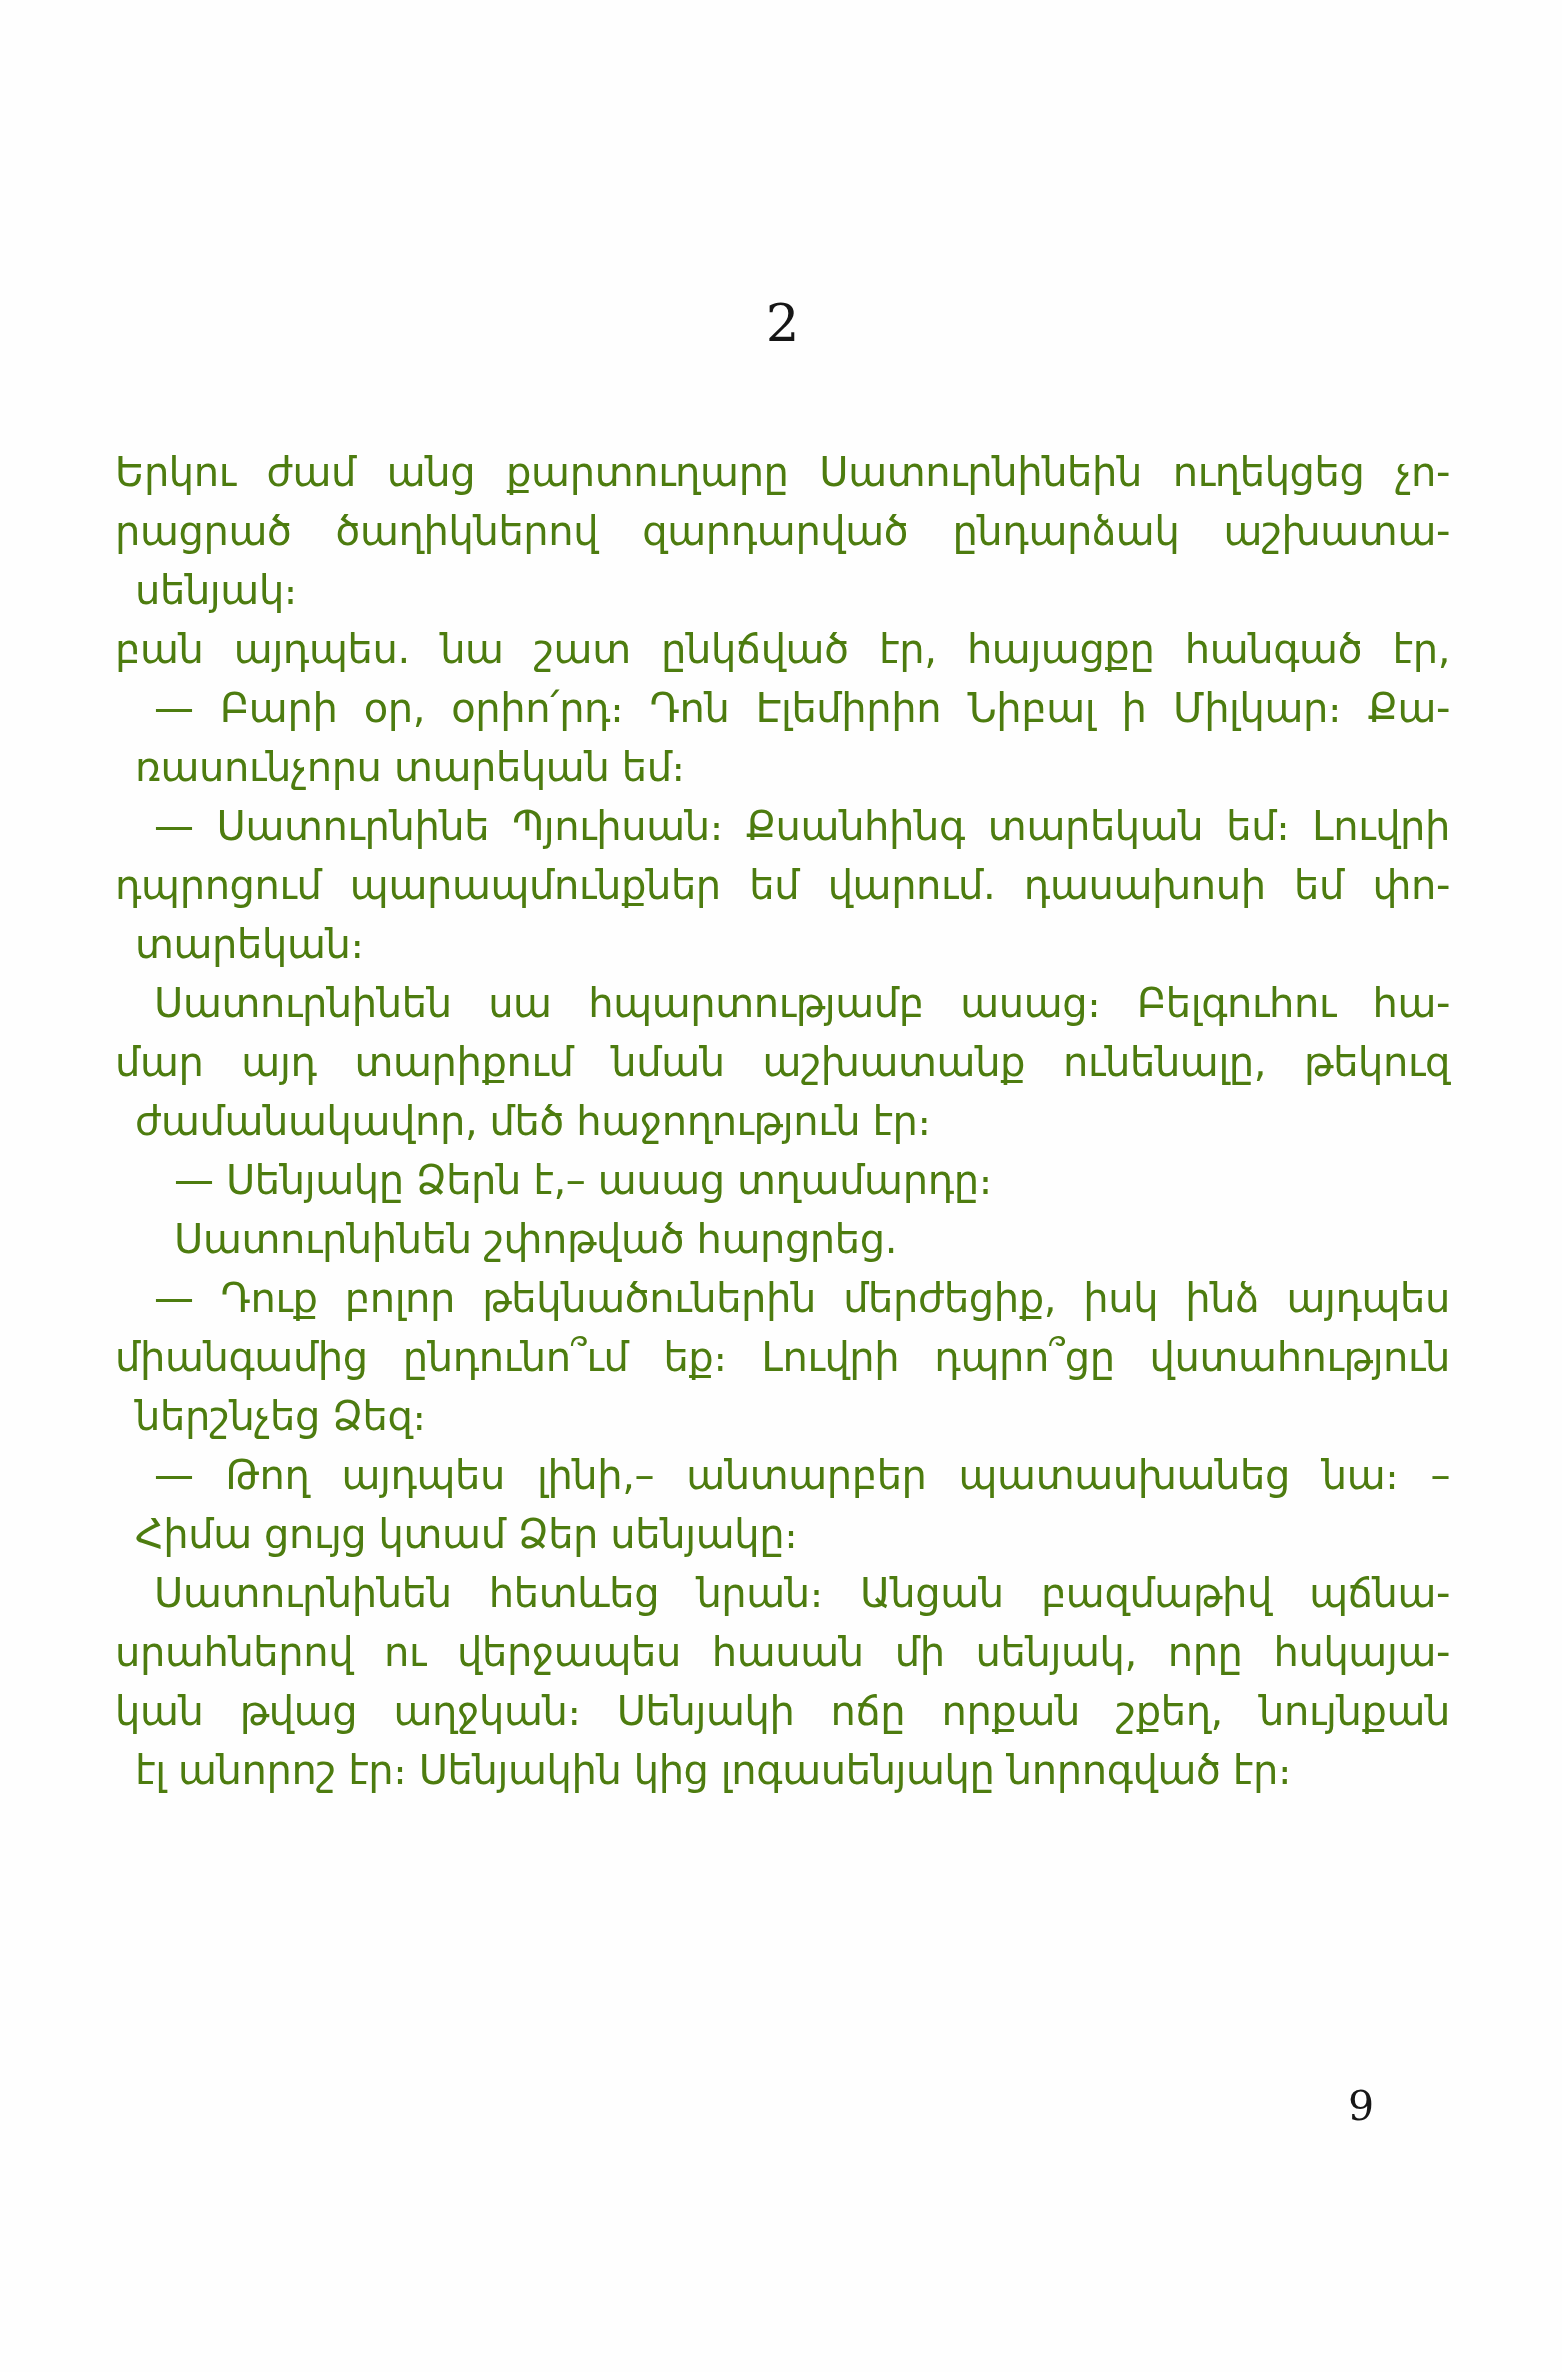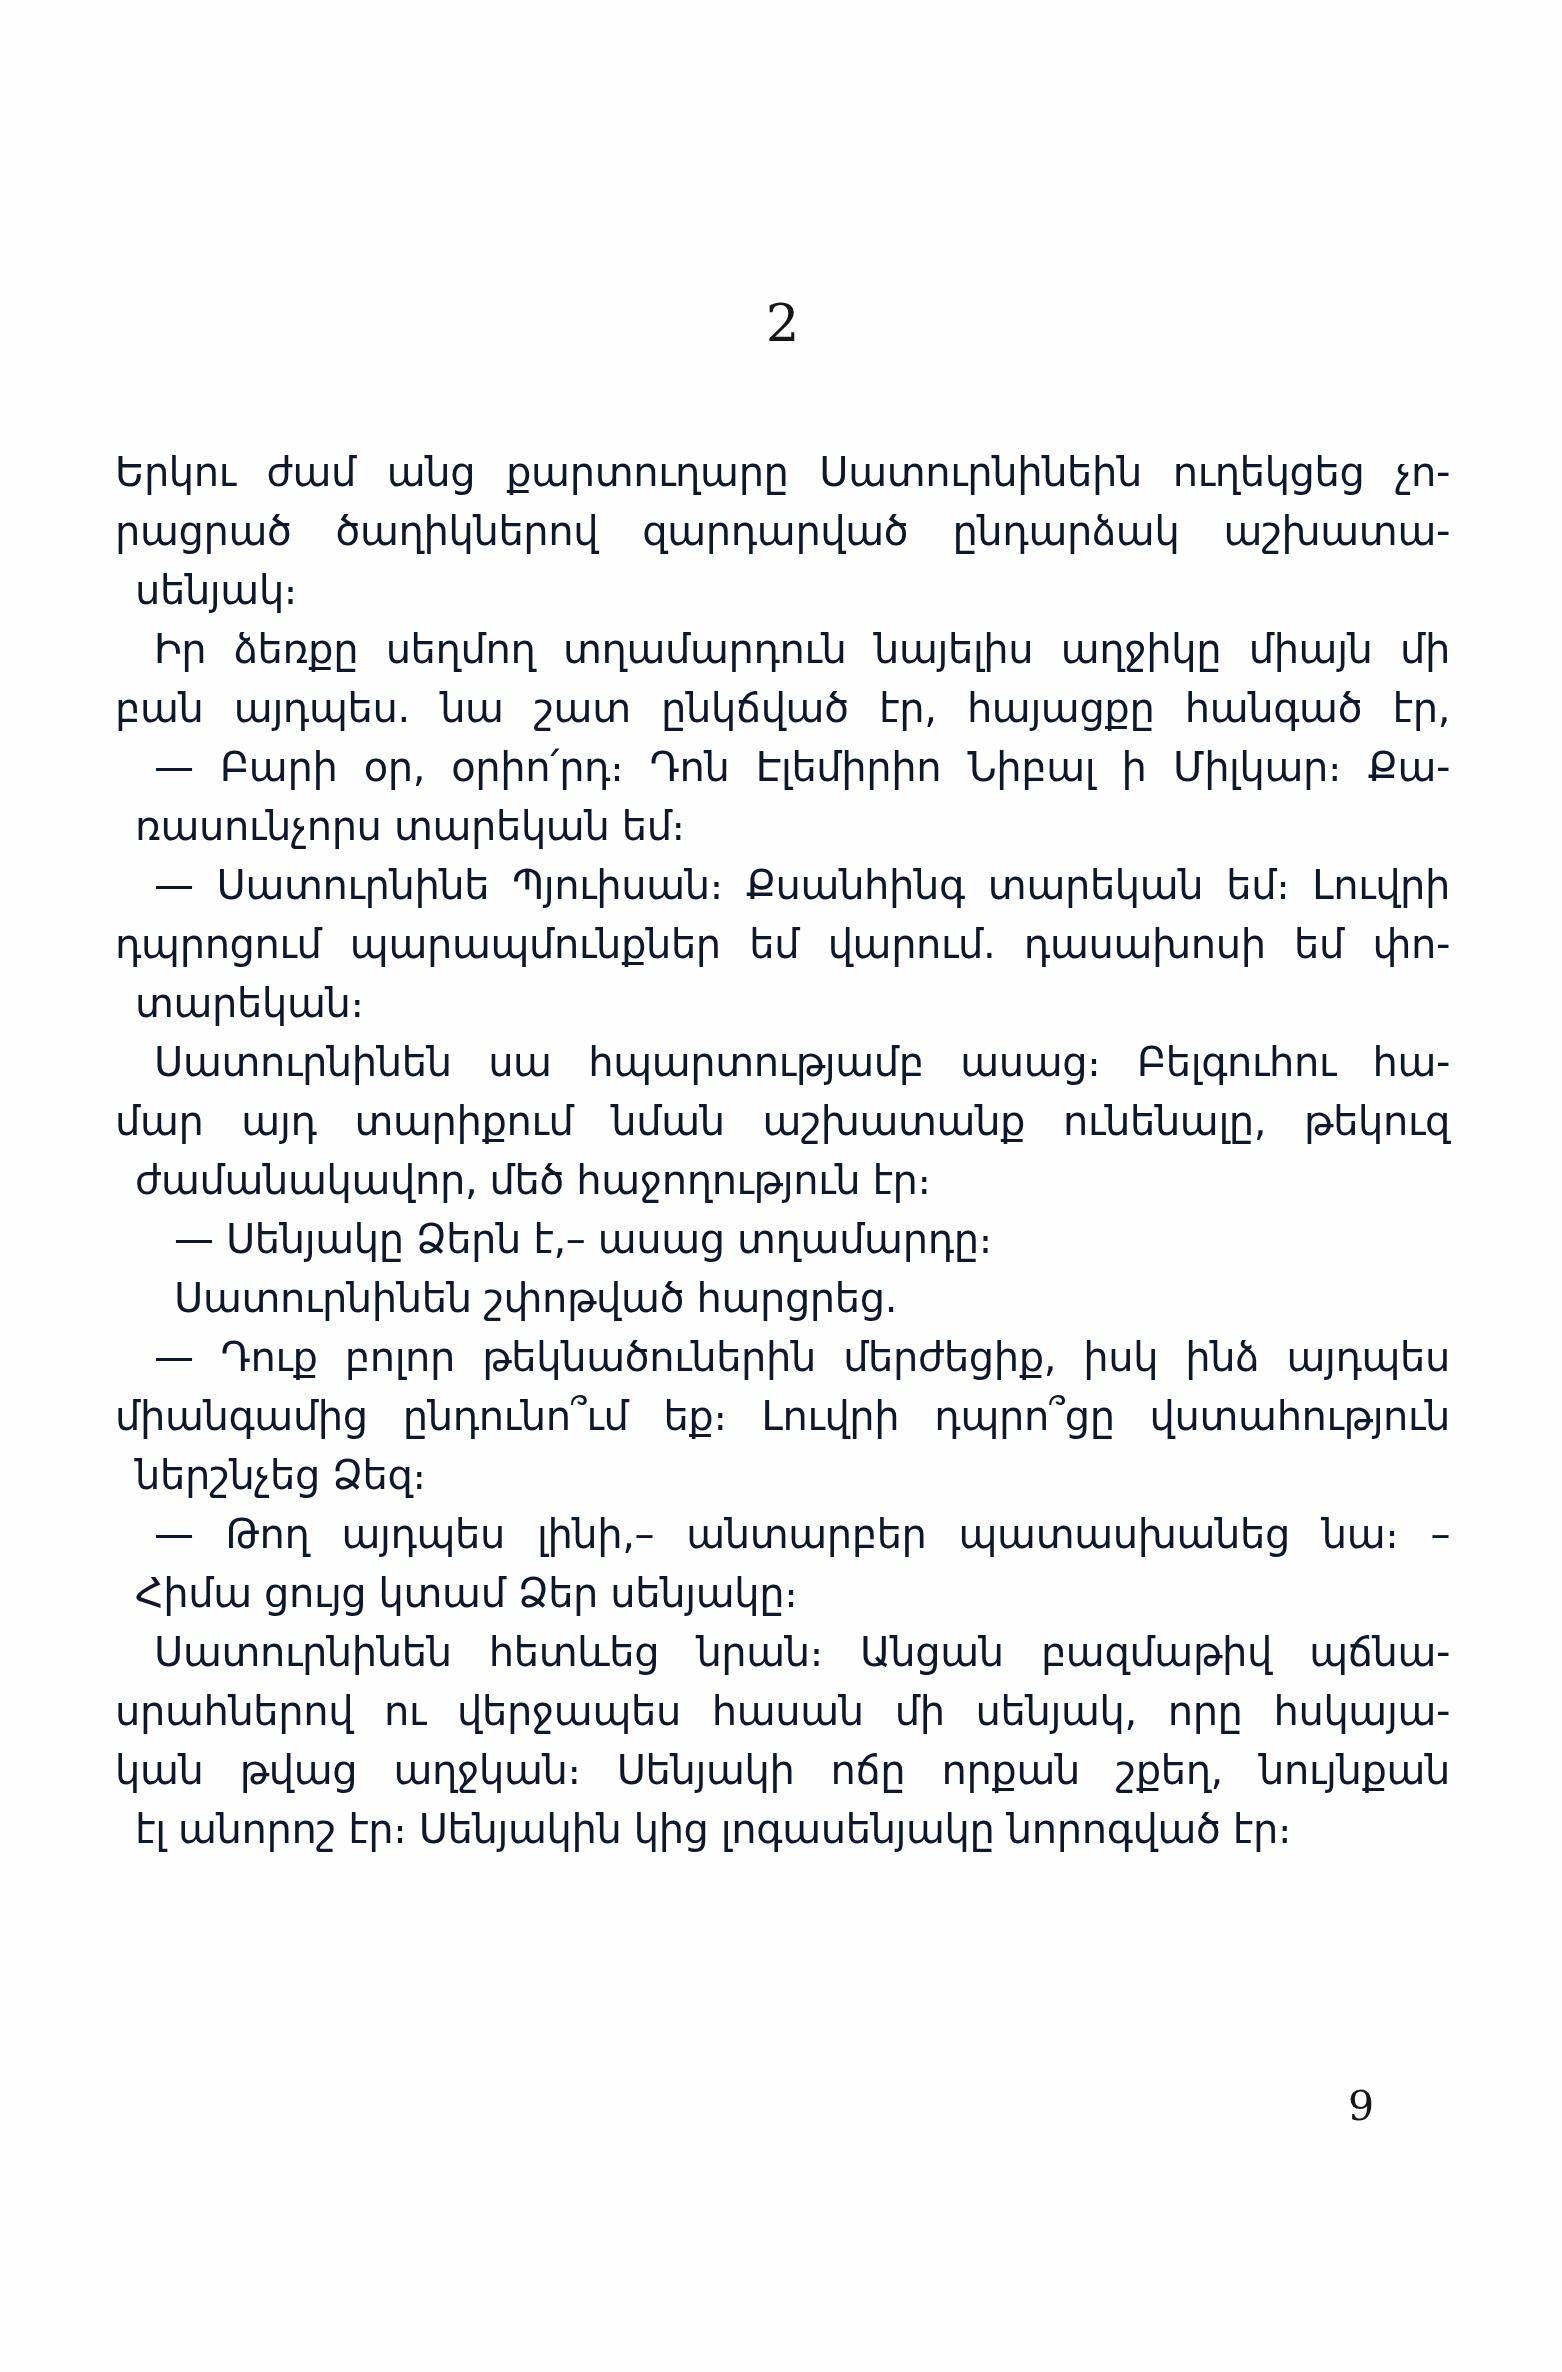--- a/index.html
+++ b/index.html
@@ -30,21 +30,21 @@
   }
   .body-text {
     position: absolute;
     top: 443px;
     left: 115px;
     width: 1335px;
     font-family: "DejaVu Sans", sans-serif;
     font-size: 40px;
     line-height: 59px;
     letter-spacing: -0.4px;
-    color: #0f172a;
+    color: #4d7c0f;
   }
   .paragraph {
     margin: 0;
     padding: 0;
   }
   .line {
     display: block;
     height: 59px;
     white-space: normal;
   }
@@ -82,21 +82,20 @@
 
   <div class="body-text">
 
     <p class="paragraph">
       <span class="line j">Երկու ժամ անց քարտուղարը Սատուրնինեին ուղեկցեց չո-</span>
       <span class="line j">րացրած ծաղիկներով զարդարված ընդարձակ աշխատա-</span>
       <span class="line l">սենյակ։</span>
     </p>
 
     <p class="paragraph">
-      <span class="line j ind">Իր ձեռքը սեղմող տղամարդուն նայելիս աղջիկը միայն մի</span>
       <span class="line j">բան այդպես. նա շատ ընկճված էր, հայացքը հանգած էր,</span>
     </p>
 
     <p class="paragraph">
       <span class="line j ind">— Բարի օր, օրիո՛րդ։ Դոն Էլեմիրիո Նիբալ ի Միլկար։ Քա-</span>
       <span class="line l">ռասունչորս տարեկան եմ։</span>
     </p>
 
     <p class="paragraph">
       <span class="line j ind">— Սատուրնինե Պյուիսան։ Քսանհինգ տարեկան եմ։ Լուվրի</span>

